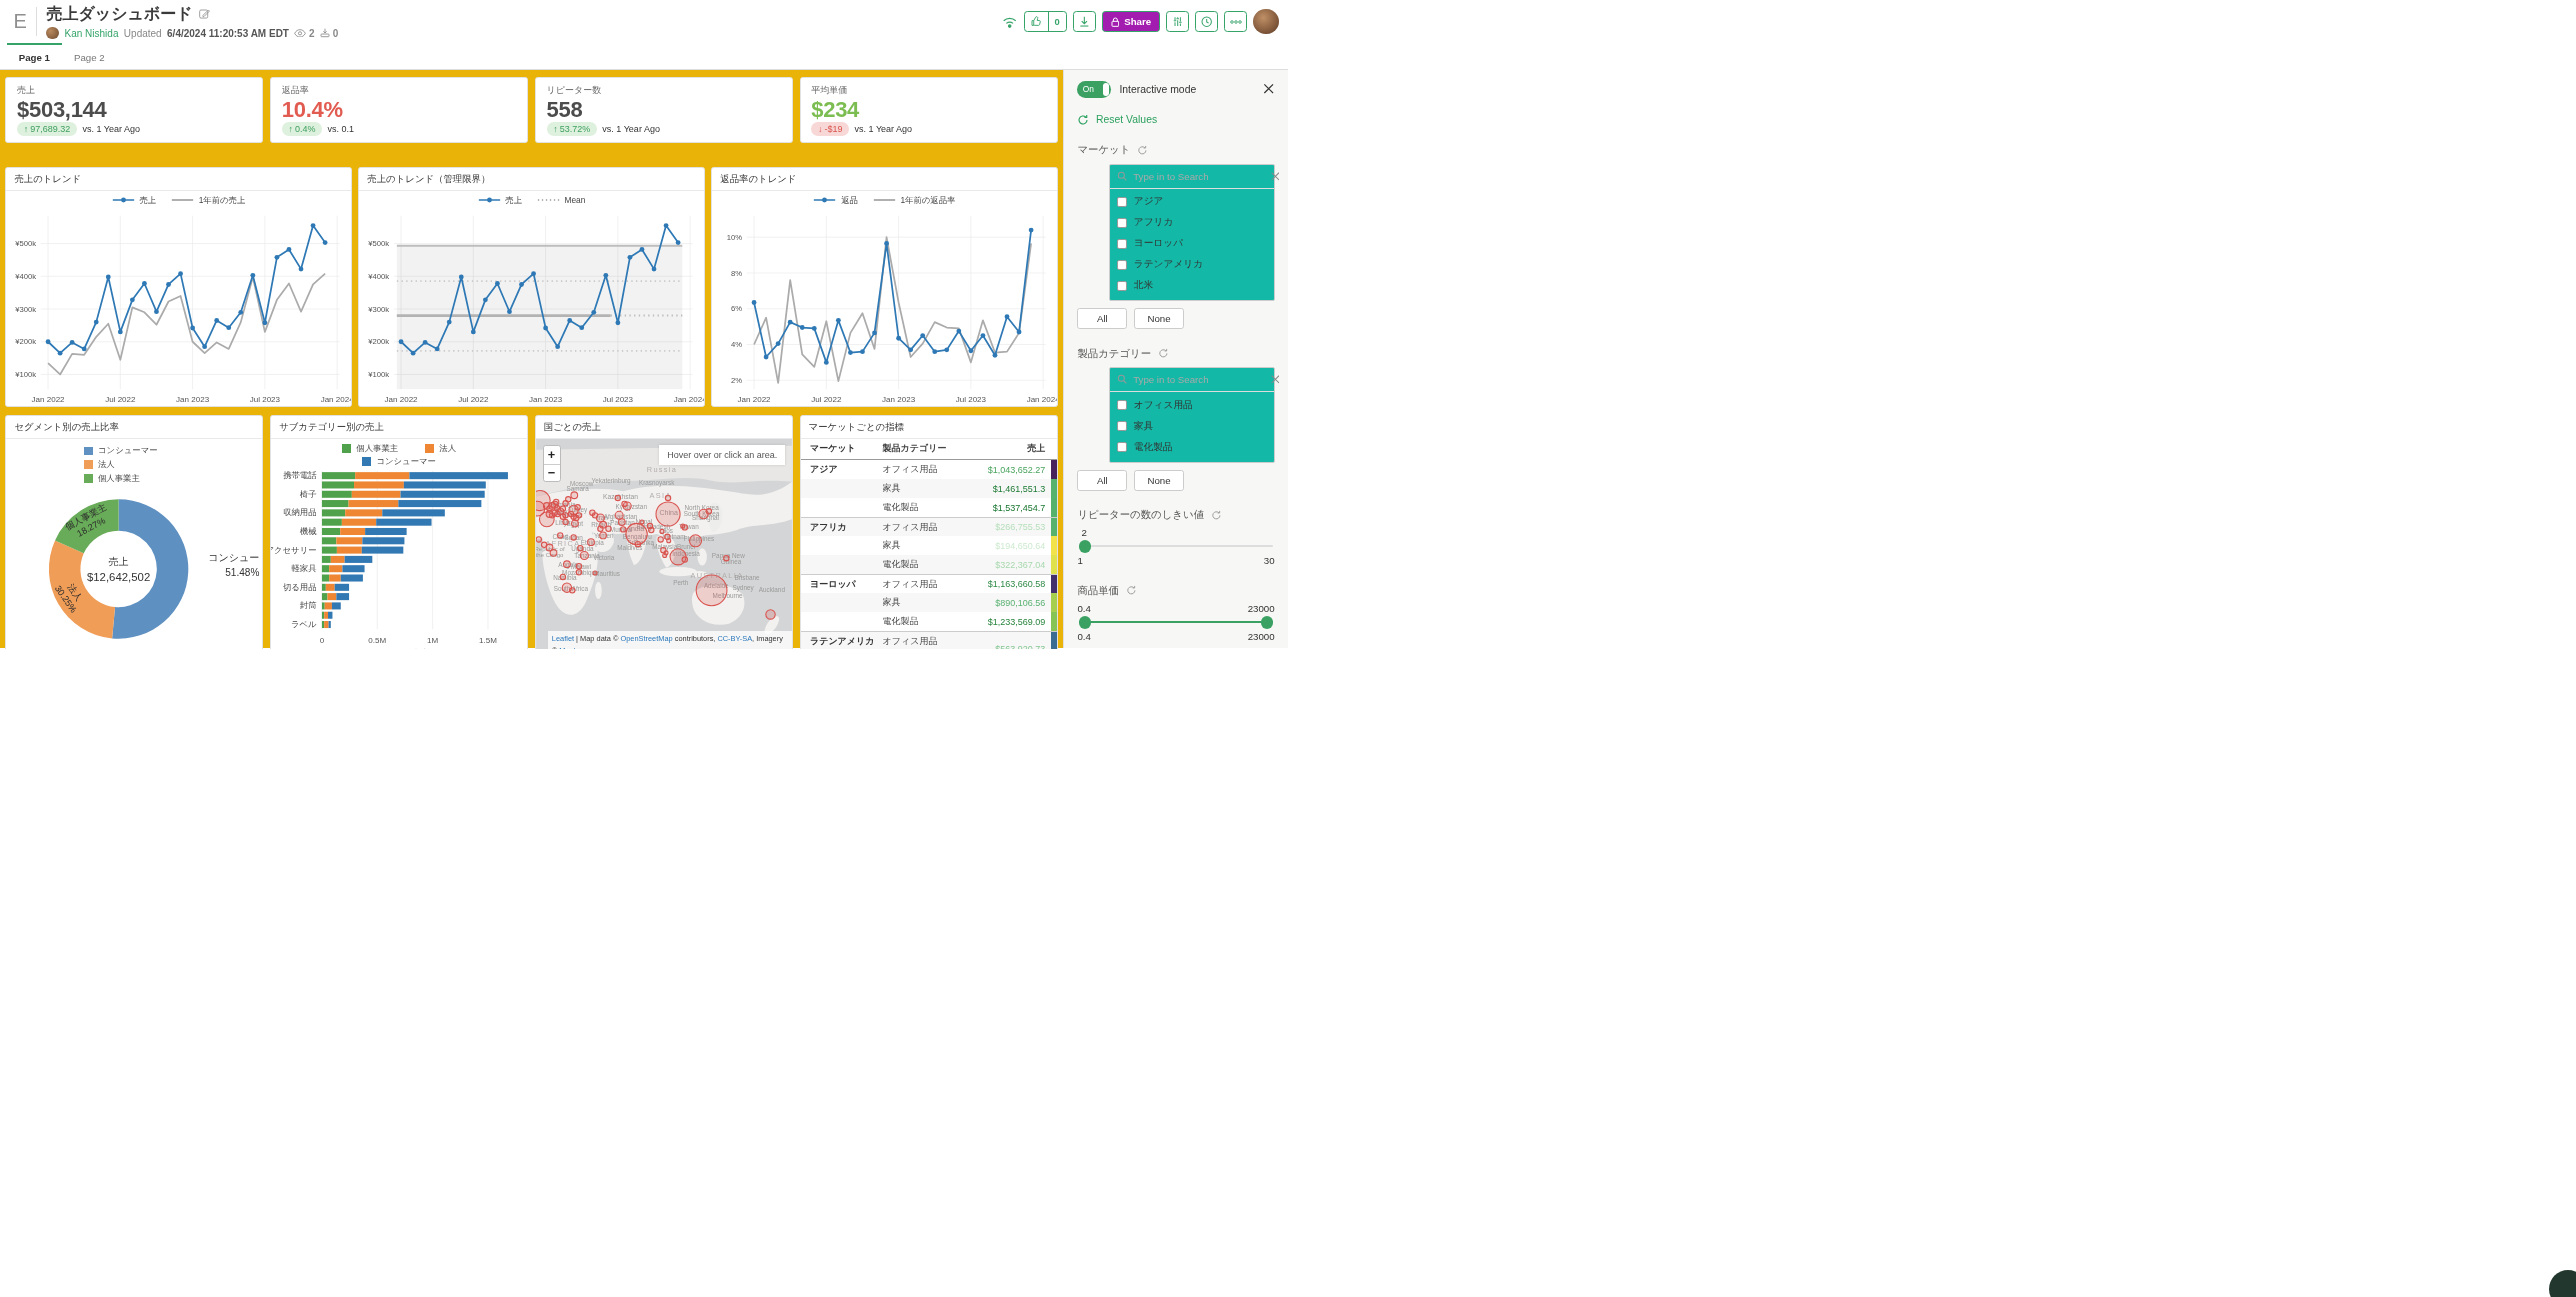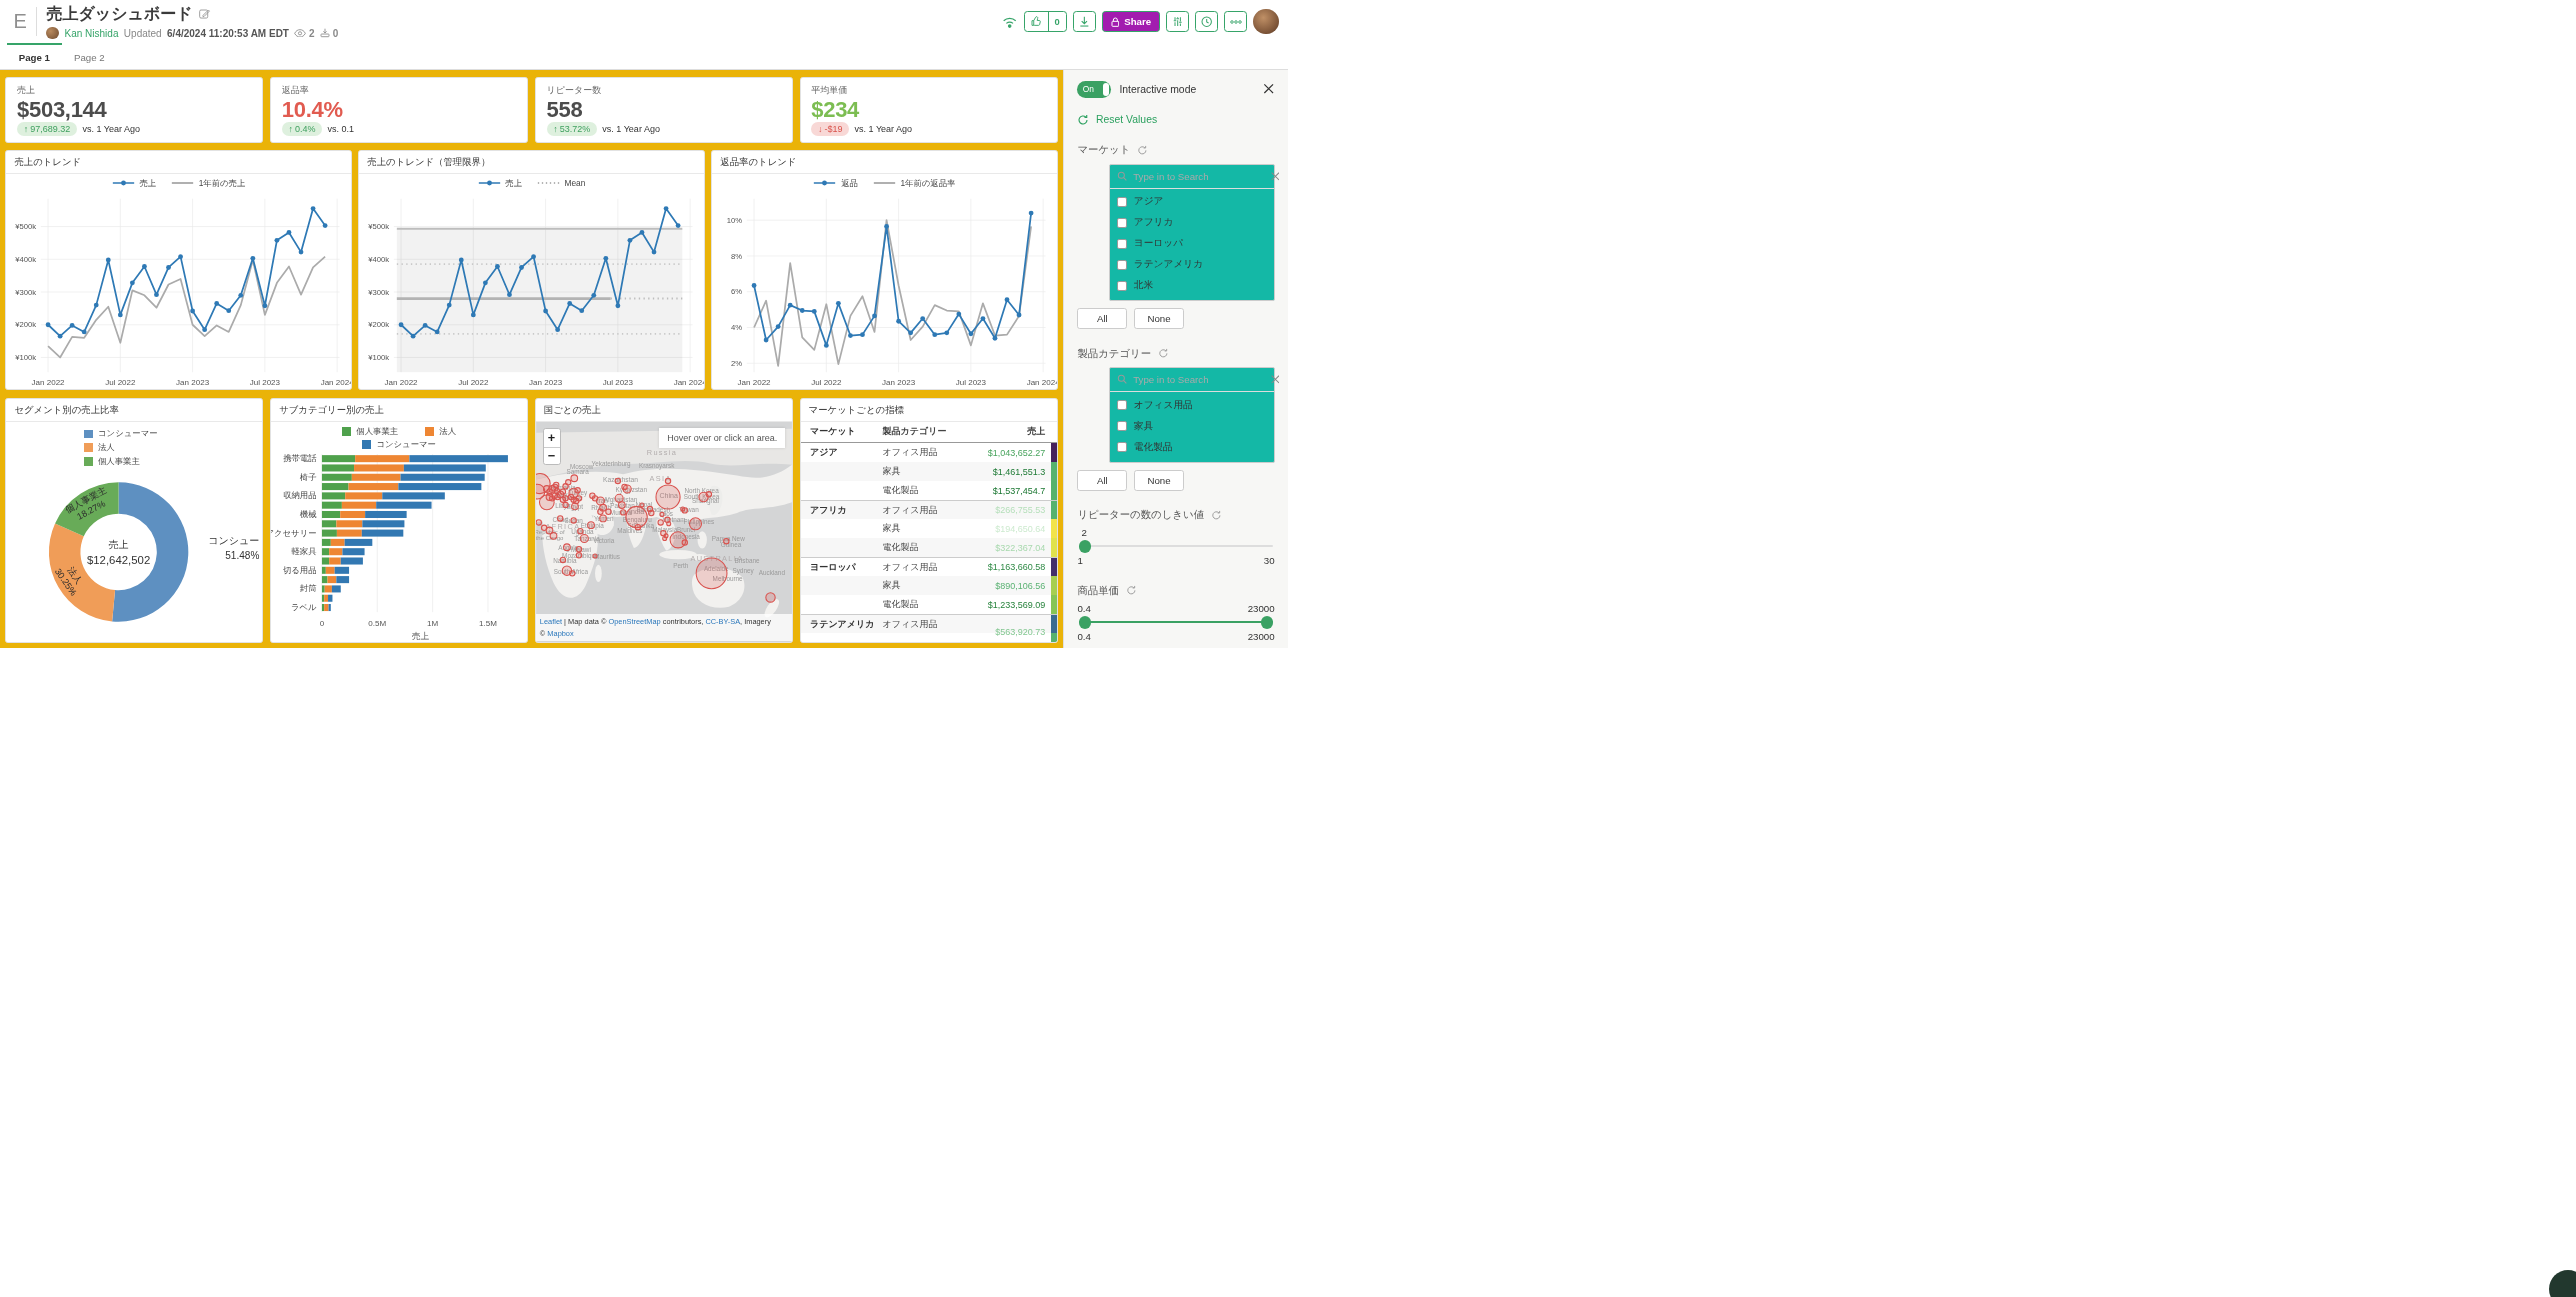--- a/index.html
+++ b/index.html
@@ -40,40 +40,40 @@
   
   .kpi-row { height:66px; }
   .kpi { flex:1; border:0.7px solid #e2e2e2; border-radius:2.7px; background:#fff; padding:6.7px 10.7px 5.4px; display:flex; flex-direction:column; justify-content:space-between; }
   .kpi-title { font-size:9px; color:#666; }
   .kpi-value { font-size:22px; font-weight:700; letter-spacing:-0.3px; line-height:1; }
   .kpi-foot { display:flex; align-items:center; gap:5.4px; font-size:9px; color:#333; }
   .pill { border-radius:8px; padding:2px 6.7px; font-size:9px; display:inline-flex; gap:2px; align-items:center; }
   .pill.up { background:#def0de; color:#3fa05f; }
   .pill.down { background:#f8d8d6; color:#d9544d; }
   
-  .charts-row { margin-top:7px; height:240px; }
+  .charts-row { margin-top:24px; height:240px; }
   .chart-panel { flex:1; }
   .legend { height:19px; display:flex; align-items:center; justify-content:center; gap:14.8px; font-size:8.4px; color:#444; }
   .legend .item { display:flex; align-items:center; gap:4.7px; }
   
   .bottom-row { margin-top:8px; height:245px; }
   .bottom-panel { flex:1; }
   .dlegend { padding-top:6.7px; display:flex; flex-direction:column; align-items:center; gap:2.7px; font-size:8.4px; color:#444; height:44px; }
   .dlegend .item, .blegend .item { display:flex; align-items:center; gap:5.4px; }
   .dlegend .item { width:101px; }
   .swatch { width:8.7px; height:8.7px; }
   .blegend { padding-top:4px; height:29.5px; display:flex; flex-direction:column; align-items:center; gap:2px; font-size:8.4px; color:#444; }
   .blegend .lrow { display:flex; gap:27px; }
   
   .map-wrap { position:absolute; inset:0; }
   .map-tip { position:absolute; top:6.7px; right:6.7px; background:#fff; padding:4.7px 8px; font-size:9px; color:#555; box-shadow:0 0 2.7px rgba(0,0,0,.15); }
   .map-zoom { position:absolute; top:6.7px; left:6.7px; width:18px; background:#fff; border:0.7px solid #bbb; border-radius:2.7px; overflow:hidden; }
   .map-zoom .zbtn { height:17.4px; display:flex; align-items:center; justify-content:center; font-size:12.7px; font-weight:700; color:#222; cursor:pointer; }
   .map-zoom .zbtn+.zbtn { border-top:0.7px solid #ccc; }
-  .map-attr { position:absolute; left:0; right:0; bottom:0; background:rgba(255,255,255,.78); font-size:7.4px; color:#333; padding:2px 4px; line-height:1.55; }
+  .map-attr { position:absolute; left:12px; right:0; bottom:0; background:rgba(255,255,255,.78); font-size:7.4px; color:#333; padding:2px 4px; line-height:1.55; }
   .map-attr a { color:#2a77bb; text-decoration:none; }
   
   .mtable { width:100%; font-size:9px; }
   .mtable .thead { display:flex; font-weight:700; color:#333; border-bottom:0.7px solid #999; height:21.5px; align-items:center; padding-right:6px; }
   .mtable .tr { display:flex; height:19px; align-items:center; position:relative; padding-right:6px; }
   .mtable .tr.stripe { background:#f7f7f7; }
   .mtable .tr.group { border-top:0.7px solid #ccc; }
   .c-market { width:82px; padding-left:9.4px; font-weight:700; color:#333; }
   .c-cat { width:84px; color:#444; }
   .c-val { flex:1; text-align:right; padding-right:5.4px; }

